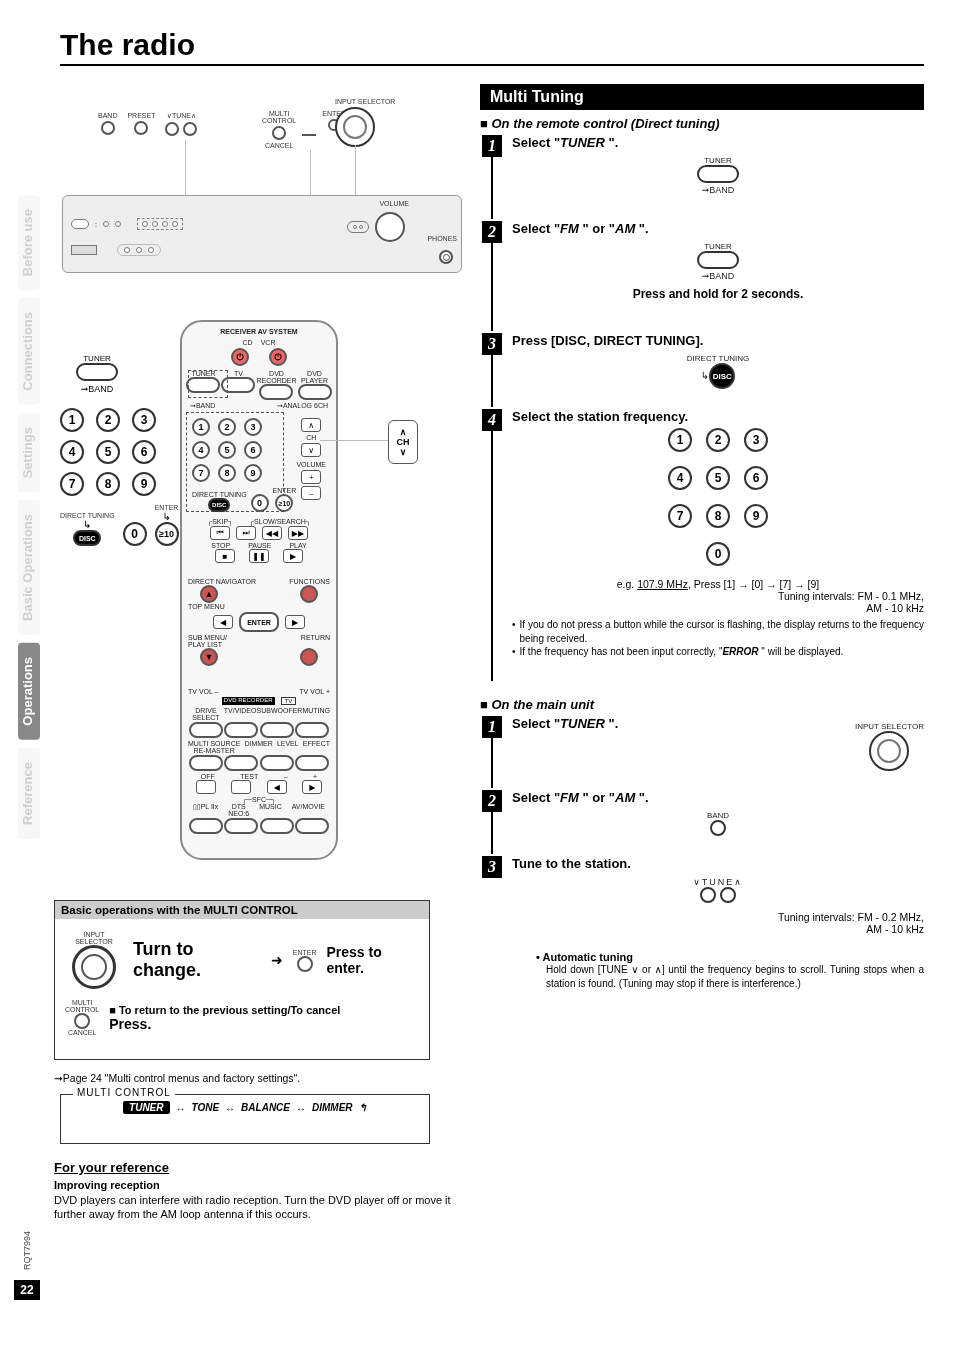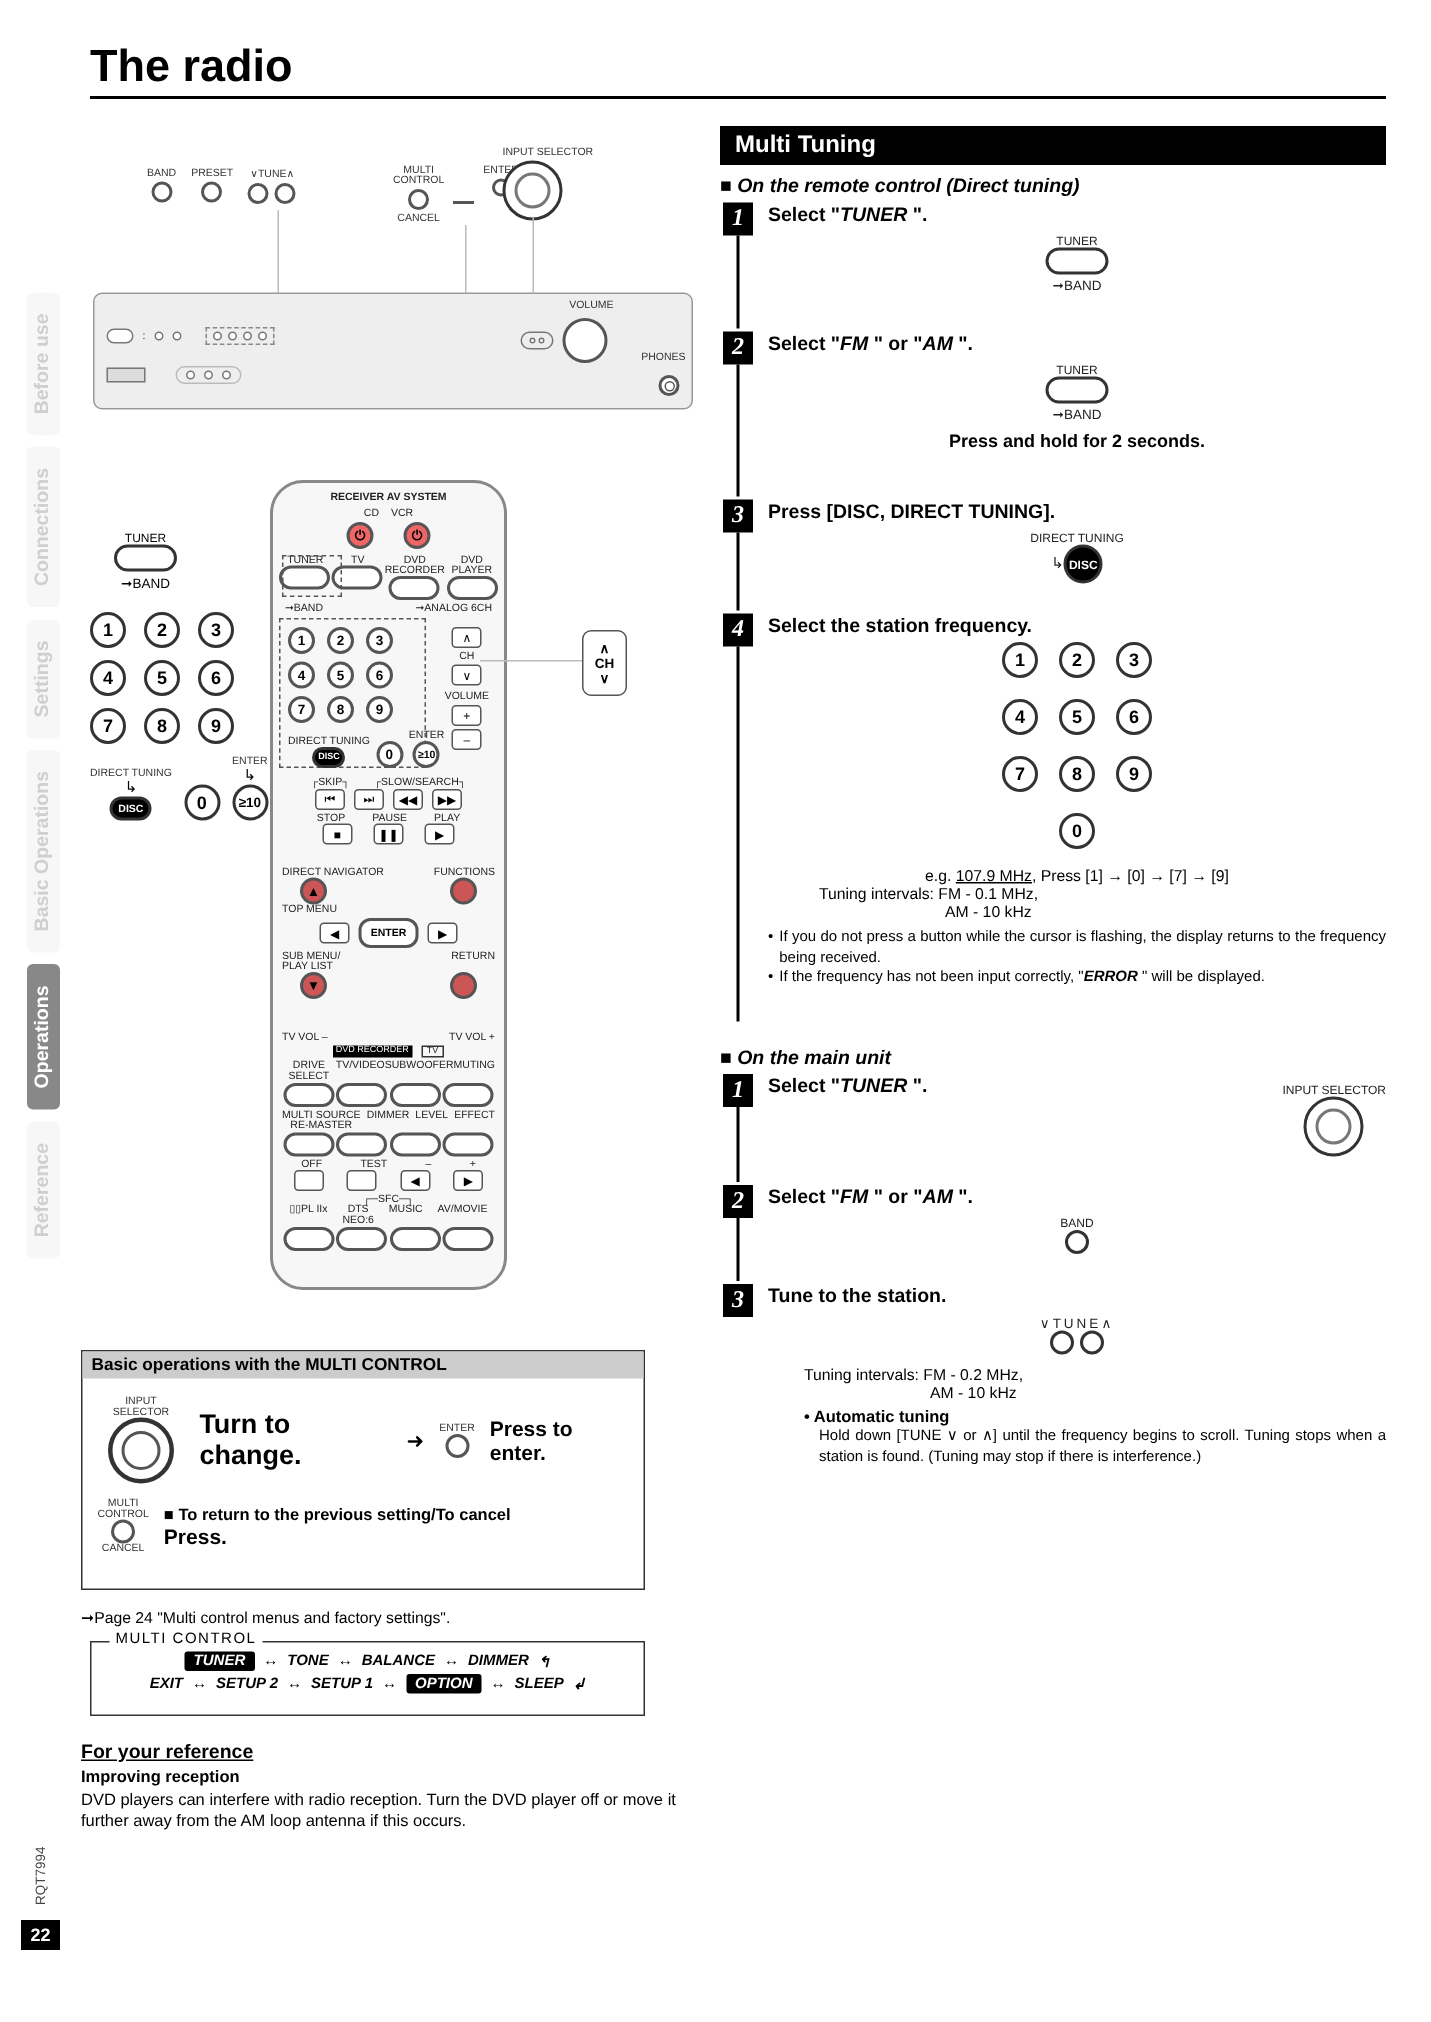--- a/index.html
+++ b/index.html
@@ -159,21 +159,21 @@
   .note-bullet .b { flex:0 0 auto; }
   .input-sel-knob { display:inline-block;width:40px;height:40px;border:2px solid #333;border-radius:50%;position:relative;background:#fff; }
   .input-sel-knob::after{content:"";position:absolute;inset:6px;border:2px solid #777;border-radius:50%;}
   .small-circle { width:16px;height:16px;border:2px solid #333;border-radius:50%;display:inline-block;background:#fff; }
   .tune-arrows { font-size:9px; letter-spacing:2px; }
   .center-text { text-align:center; }
   .keypad-right { display:flex;flex-direction:column;align-items:center;gap:6px;margin:4px 0; }
   .keypad-right .kp-row { display:flex;gap:14px; }
   .eg-line { font-size:10.5px; text-align:center; }
   .underline { text-decoration:underline; }
-  .ti-line { font-size:10.5px; text-align:left; padding-left:34px; }
+  .ti-line { font-size:10.5px; text-align:right; padding-left:34px; }
   .bold-it { font-weight:bold; font-style:italic; }
   .section-gap { height:10px; }
 
   
   .ht-controls { position:absolute; left:98px; top:112px; display:flex; gap:10px; align-items:flex-start; }
   .ht-col { display:flex;flex-direction:column;align-items:center;gap:2px; }
   .enter-circle { width:12px;height:12px;border:2px solid #555;border-radius:50%;background:#fff; }
   .big-knob-top { position:absolute; left:335px; top:98px; }
   .vline { position:absolute; width:0; border-left:1px solid #bbb; }
   
@@ -565,32 +565,20 @@
   <div class="chain-row">
     <span class="chip-dark">TUNER</span>
     <span class="dbl-arrow"></span>
     <span>TONE</span>
     <span class="dbl-arrow"></span>
     <span>BALANCE</span>
     <span class="dbl-arrow"></span>
     <span>DIMMER</span>
     <span>↰</span>
   </div>
-  <div class="chain-row" style="padding-top:2px">
-    <span>EXIT</span>
-    <span class="dbl-arrow"></span>
-    <span>SETUP 2</span>
-    <span class="dbl-arrow"></span>
-    <span>SETUP 1</span>
-    <span class="dbl-arrow"></span>
-    <span class="chip-dark">OPTION</span>
-    <span class="dbl-arrow"></span>
-    <span>SLEEP</span>
-    <span>↲</span>
-  </div>
 </div>
 
 <div class="fyr">
   <div class="fyr-h">For your reference</div>
   <div class="fyr-sub">Improving reception</div>
   <div class="fyr-body">DVD players can interfere with radio reception. Turn the DVD player off or move it further away from the AM loop antenna if this occurs.</div>
 </div>
 
 <div class="doc-code">RQT7994</div>
 <div class="pg-num">22</div>
@@ -731,21 +719,21 @@
         </div>
     <div class="step-content">
       <div class="step-instr">Tune to the station.</div>
       <div class="device-illus">
         <div class="tune-arrows">∨<span>TUNE</span>∧</div>
         <div><span class="small-circle"></span>&nbsp;&nbsp;<span class="small-circle"></span></div>
       </div>
       <div style="padding-left:24px">
         <div class="ti-line" style="padding-left:0"><span>Tuning intervals:</span> <span>FM - 0.2 MHz,</span></div>
         <div class="ti-line" style="padding-left:84px">AM - 10 kHz</div>
-        <div style="font-size:11px;font-weight:bold;margin-top:4px">• Automatic tuning</div>
+        <div style="font-size:11px;font-weight:bold;margin-top:16px">• Automatic tuning</div>
         <div class="note-text" style="padding-left:10px">Hold down [TUNE ∨ or ∧] until the frequency begins to scroll. Tuning stops when a station is found. (Tuning may stop if there is interference.)</div>
       </div>
     </div>
   </div>
 
 </div>
 
 </div>
 
 </body></html>

